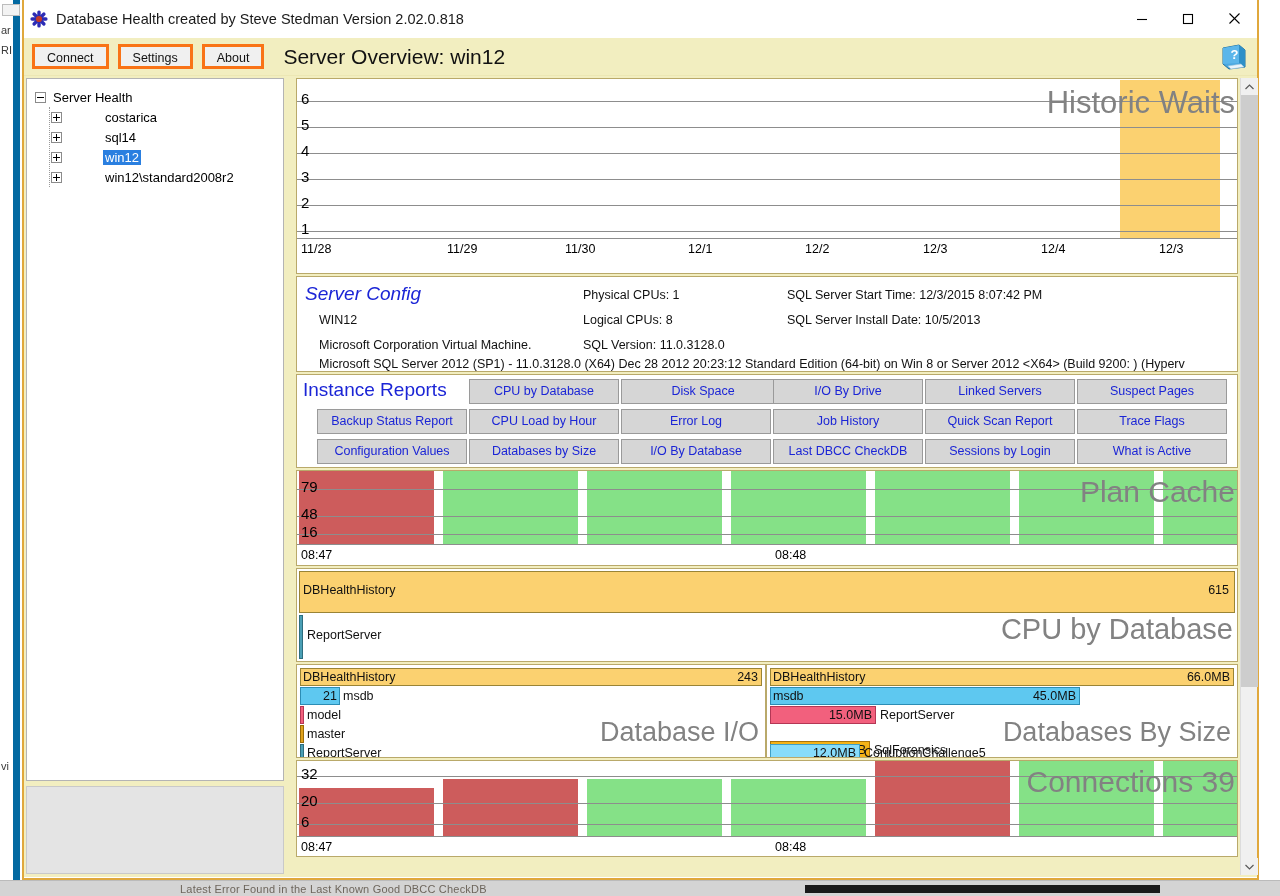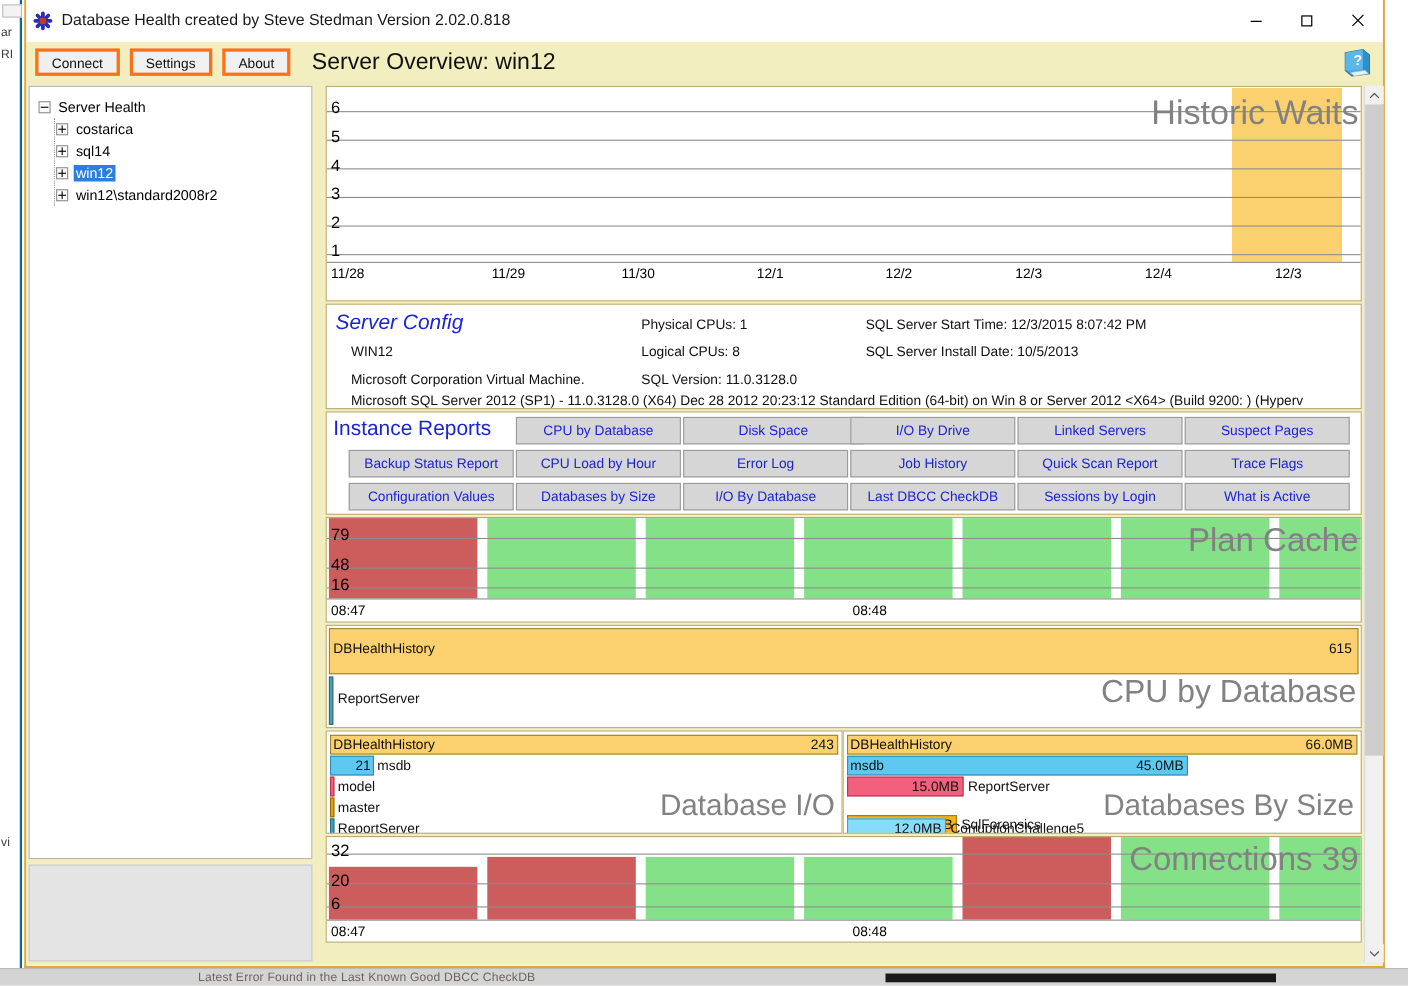--- a/index.html
+++ b/index.html
@@ -11,21 +11,21 @@
     background: #ffffff;
   }
 
   
   #desktop {
     position: absolute; inset: 0;
     background: #ffffff;
   }
   .bg-left-strip {
     position: absolute; left: 0; top: 0; width: 20px; height: 880px;
-    background: #ffffff; border-right: 2px solid #0369a1;
+    background: #ffffff; border-right: 7px solid #0369a1;
   }
   .bg-left-txt {
     position: absolute; left: 1px; font-size: 11px; color: #3a3a3a;
     font-family: "Liberation Sans", sans-serif; white-space: nowrap;
   }
   .bg-left-tile {
     position: absolute; left: 2px; width: 18px; height: 12px;
     border: 1px solid #bdbdbd; background: #f3f3f3;
   }
   .bg-bottom-bar {
@@ -140,21 +140,21 @@
     position: absolute; left: 2px; top: 2px; width: 258px; height: 703px;
     background: #ffffff; border: 1px solid #b4b4b4;
     overflow: hidden;
   }
   #tree-root { padding: 8px 0 0 8px; }
   .tnode {
     display: flex; align-items: center; height: 20px;
     font-size: 13px; color: #000000; white-space: nowrap;
     font-family: "Liberation Sans", sans-serif;
   }
-  .tnode.child { padding-left: 16px; }
+  .tnode.child { padding-left: 16px; gap: 36px; }
   .expander {
     width: 11px; height: 11px; border: 1px solid #8b8b8b;
     background: #ffffff; position: relative; margin-right: 5px; flex: none;
   }
   .expander::before {
     content: ""; position: absolute; left: 1px; top: 4px;
     width: 7px; height: 1px; background: #000000;
   }
   .expander.plus::after {
     content: ""; position: absolute; left: 4px; top: 1px;

